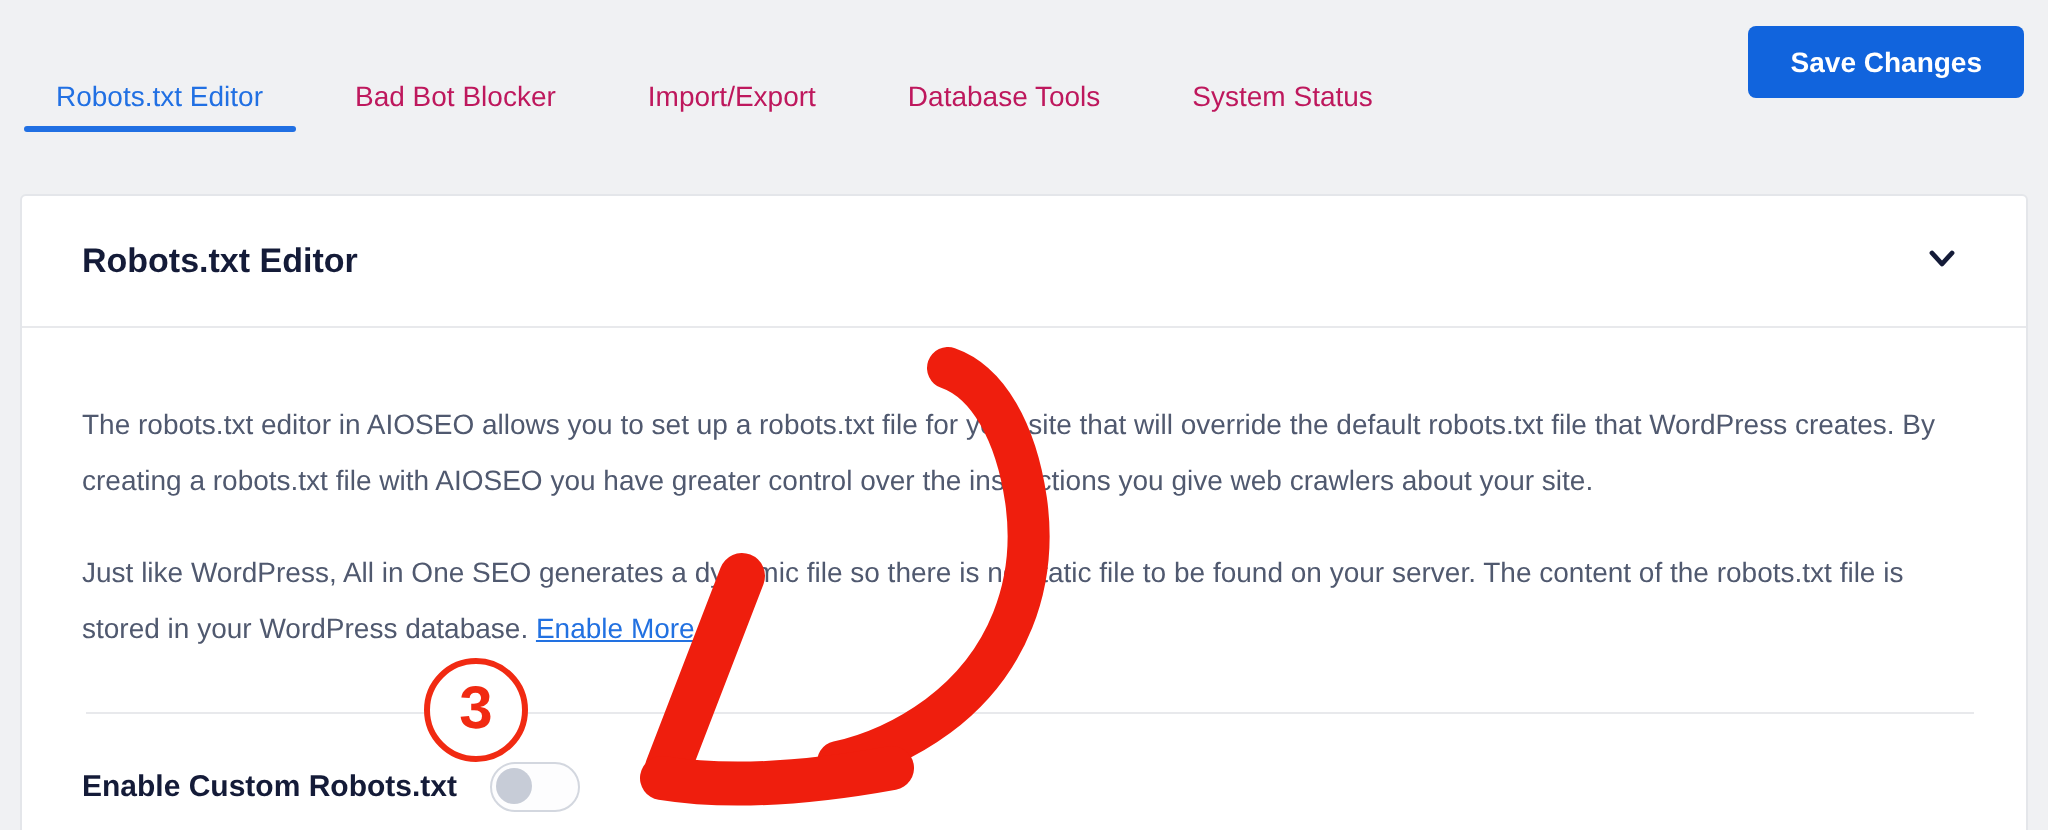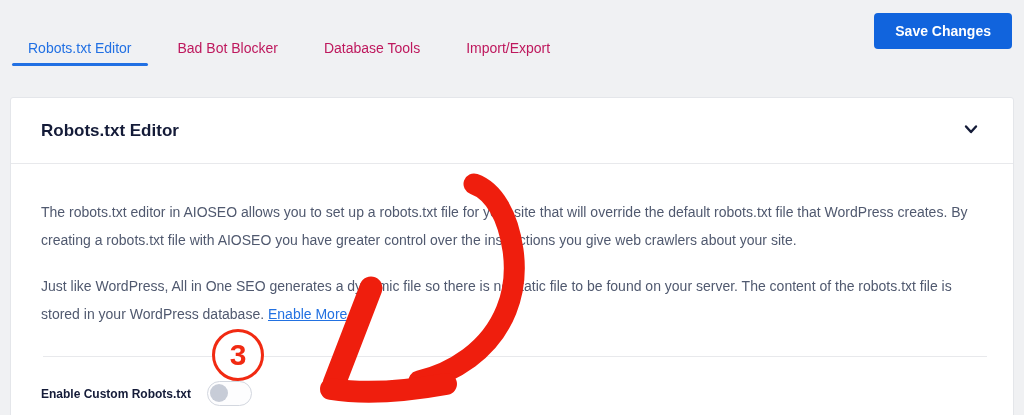--- a/index.html
+++ b/index.html
@@ -78,21 +78,21 @@
   .section-divider {
     border: none; border-top: 1px solid #e8e9ec;
     margin: 28px 0 0 2px; width: 944px;
   }
 
   .enable-row {
     display: flex; align-items: center; gap: 16px;
     margin-top: 24px;
   }
   .enable-label {
-    font-size: 12px; font-weight: bold; color: #141b38;
+    font-size: 15px; font-weight: bold; color: #141b38;
   }
   .toggle {
     position: relative;
     width: 45px; height: 25px;
     background: #fdfdfe;
     border: 1.5px solid #d3d7df;
     border-radius: 13px;
     cursor: pointer;
   }
   .toggle .knob {
@@ -119,22 +119,23 @@
     pointer-events: none;
     z-index: 50;
   }
 </style>
 </head>
 <body>
 
 <nav class="tabbar">
   <div class="tab active">Robots.txt Editor</div>
   <div class="tab">Bad Bot Blocker</div>
+  <div class="tab">Import/Export</div>
   <div class="tab">Database Tools</div>
-  <div class="tab">Import/Export</div>
+  <div class="tab">System Status</div>
 </nav>
 
 <button class="save-btn">Save Changes</button>
 
 <section class="card">
   <div class="card-header">
     <h2 class="card-title">Robots.txt Editor</h2>
     <button class="chevron-btn">
       <span>
         <svg width="16" height="16" viewBox="0 0 16 16">

